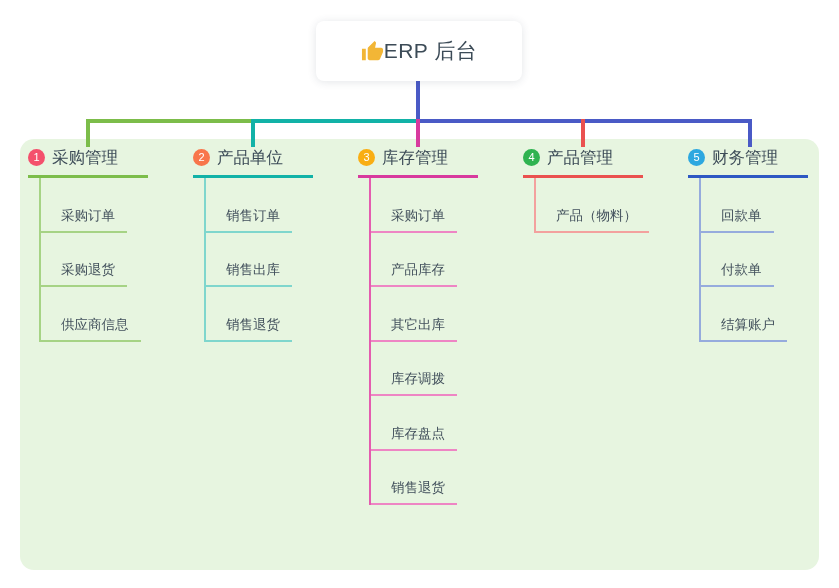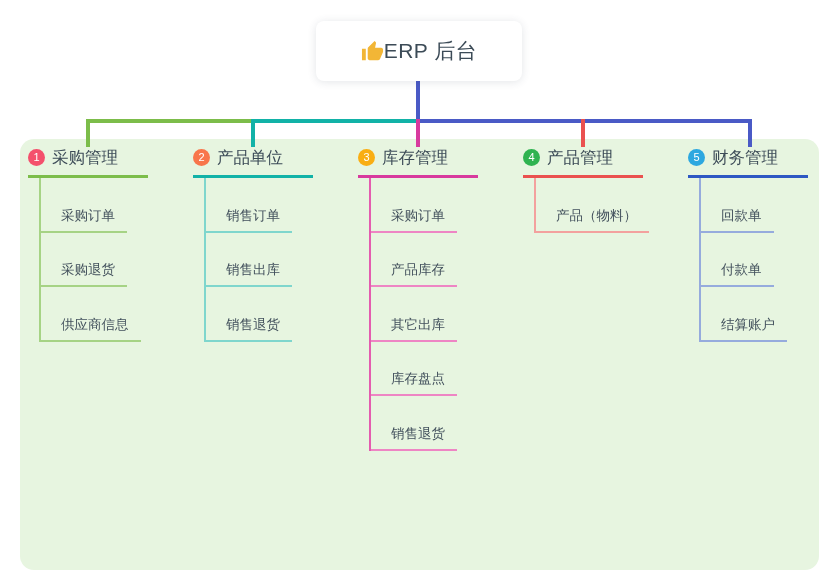--- a/index.html
+++ b/index.html
@@ -128,20 +128,23 @@
       <div class="child-row">
           <span class="child-label">采购订单</span>
         </div>
       <div class="child-row">
           <span class="child-label">产品库存</span>
         </div>
       <div class="child-row">
           <span class="child-label">其它出库</span>
         </div>
       <div class="child-row">
+          <span class="child-label">库存调拨</span>
+        </div>
+      <div class="child-row">
           <span class="child-label">库存盘点</span>
         </div>
       <div class="child-row">
           <span class="child-label">销售退货</span>
         </div>
     </div>
   </div>
 
   <div class="branch b-3" style="--line: #ea514f; --badge: #2fb350; --spine: #f3a19e; --cline: #f3a19e;">
     <div class="branch-header">

